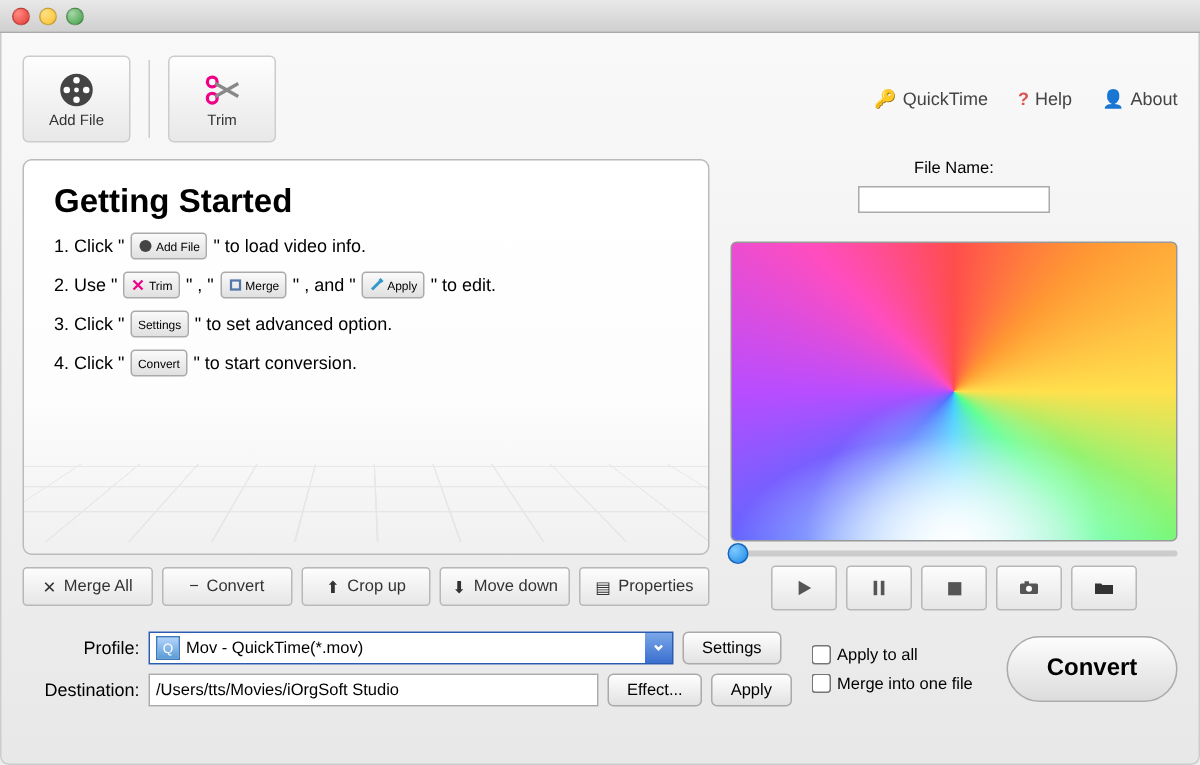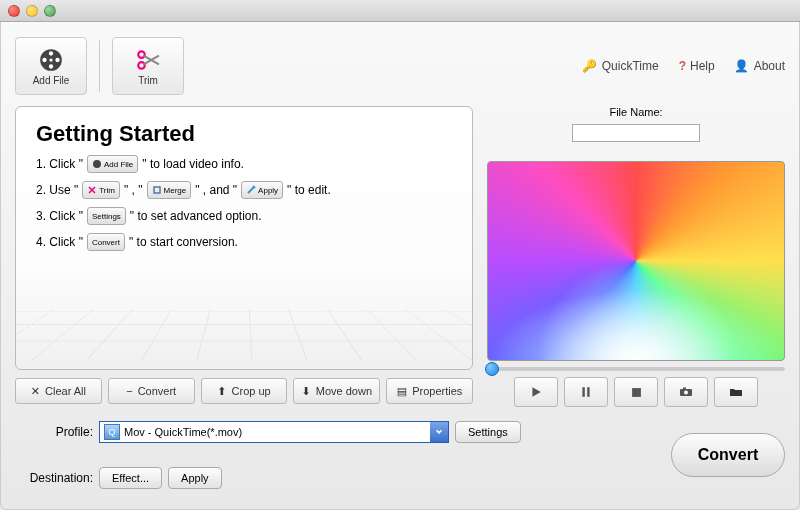--- a/index.html
+++ b/index.html
@@ -43,21 +43,21 @@
 .formrow .label { width: 78px; text-align: right; }
 .profile-sel { flex: 0 0 350px; height: 22px; border: 1px solid #2a5db0; background: #fff; display: flex; align-items: center; font-size: 11px; padding: 0 4px; position: relative; }
 .profile-sel .icon { width: 16px; height: 16px; margin-right: 4px; background: linear-gradient(#b3d4fc,#5a9bd5); border: 1px solid #3a7abd; display:flex; align-items:center; justify-content:center; font-size:9px; color:#fff; }
 .profile-sel .arrow { position: absolute; right: 0; top:0; bottom:0; width: 18px; background: linear-gradient(#7aa7e8,#3a6fcf); display:flex; align-items:center; justify-content:center; }
 .macbtn { height: 22px; padding: 0 12px; background: linear-gradient(#fefefe,#e2e2e2); border: 1px solid #aaa; border-radius: 4px; font-size: 11px; display: inline-flex; align-items: center; cursor: pointer; }
 .dest-input { flex: 0 0 300px; height: 22px; border: 1px solid #aaa; background: #fff; font-size: 11px; padding: 0 4px; }
 .cb { display: flex; align-items: center; gap: 4px; font-size: 11px; }
 .cb input { width: 13px; height: 13px; }
 .convert-btn { width: 114px; height: 44px; border-radius: 22px; background: linear-gradient(#fdfdfd,#dcdcdc); border: 1px solid #aaa; font-weight: bold; font-size: 16px; cursor: pointer; display:flex; align-items:center; justify-content:center; }
 .bottom-wrap { display: flex; align-items: center; }
-.bottom-left { flex: 1; display: flex; flex-direction: column; gap: 24px; }
+.bottom-left { flex: 1; display: flex; flex-direction: column; gap: 6px; }
 .bottom-mid { display: flex; flex-direction: column; gap: 6px; margin-left: 12px; width: 130px; }
 .iconc { display:inline-block; }
 </style>
 </head>
 <body>
 
 <div class="titlebar">
   <div class="traffic">
     <div class="tl close"></div>
     <div class="tl min"></div>
@@ -159,21 +159,21 @@
             </span>
           <span>" to start conversion.</span>
         </div>
 
         <div class="gridfloor"></div>
       </div>
 
       <div class="btnrow">
         <div class="toolbtn">
             <span>✕</span>
-            <span>Clear All</span>
+            <span>Merge All</span>
           </div>
         <div class="toolbtn">
             <span>−</span>
             <span>Convert</span>
           </div>
         <div class="toolbtn">
             <span>⬆</span>
             <span>Crop up</span>
           </div>
         <div class="toolbtn">
@@ -244,29 +244,38 @@
                   <path d="M2 3l3 3 3-3" stroke="#fff" stroke-width="2" fill="none"></path>
                 </svg>
               </span>
           </div>
           <button class="macbtn">
               <span>Settings</span>
             </button>
         </div>
         <div class="formrow">
           <span class="label">Destination:</span>
+          <input class="dest-input" type="text" value="/Users/tts/Movies/iOrgSoft Studio" style="">
           <button class="macbtn">
               <span>Effect...</span>
             </button>
           <button class="macbtn">
               <span>Apply</span>
             </button>
         </div>
       </div>
       <div class="bottom-mid">
+        <label class="cb">
+            <input type="checkbox" style="">
+            <span>Apply to all</span>
+          </label>
+        <label class="cb">
+            <input type="checkbox" style="">
+            <span>Merge into one file</span>
+          </label>
       </div>
       <div class="convert-btn">
           <span>Convert</span>
         </div>
     </div>
   </div>
 
 </div>
 
 </body></html>

